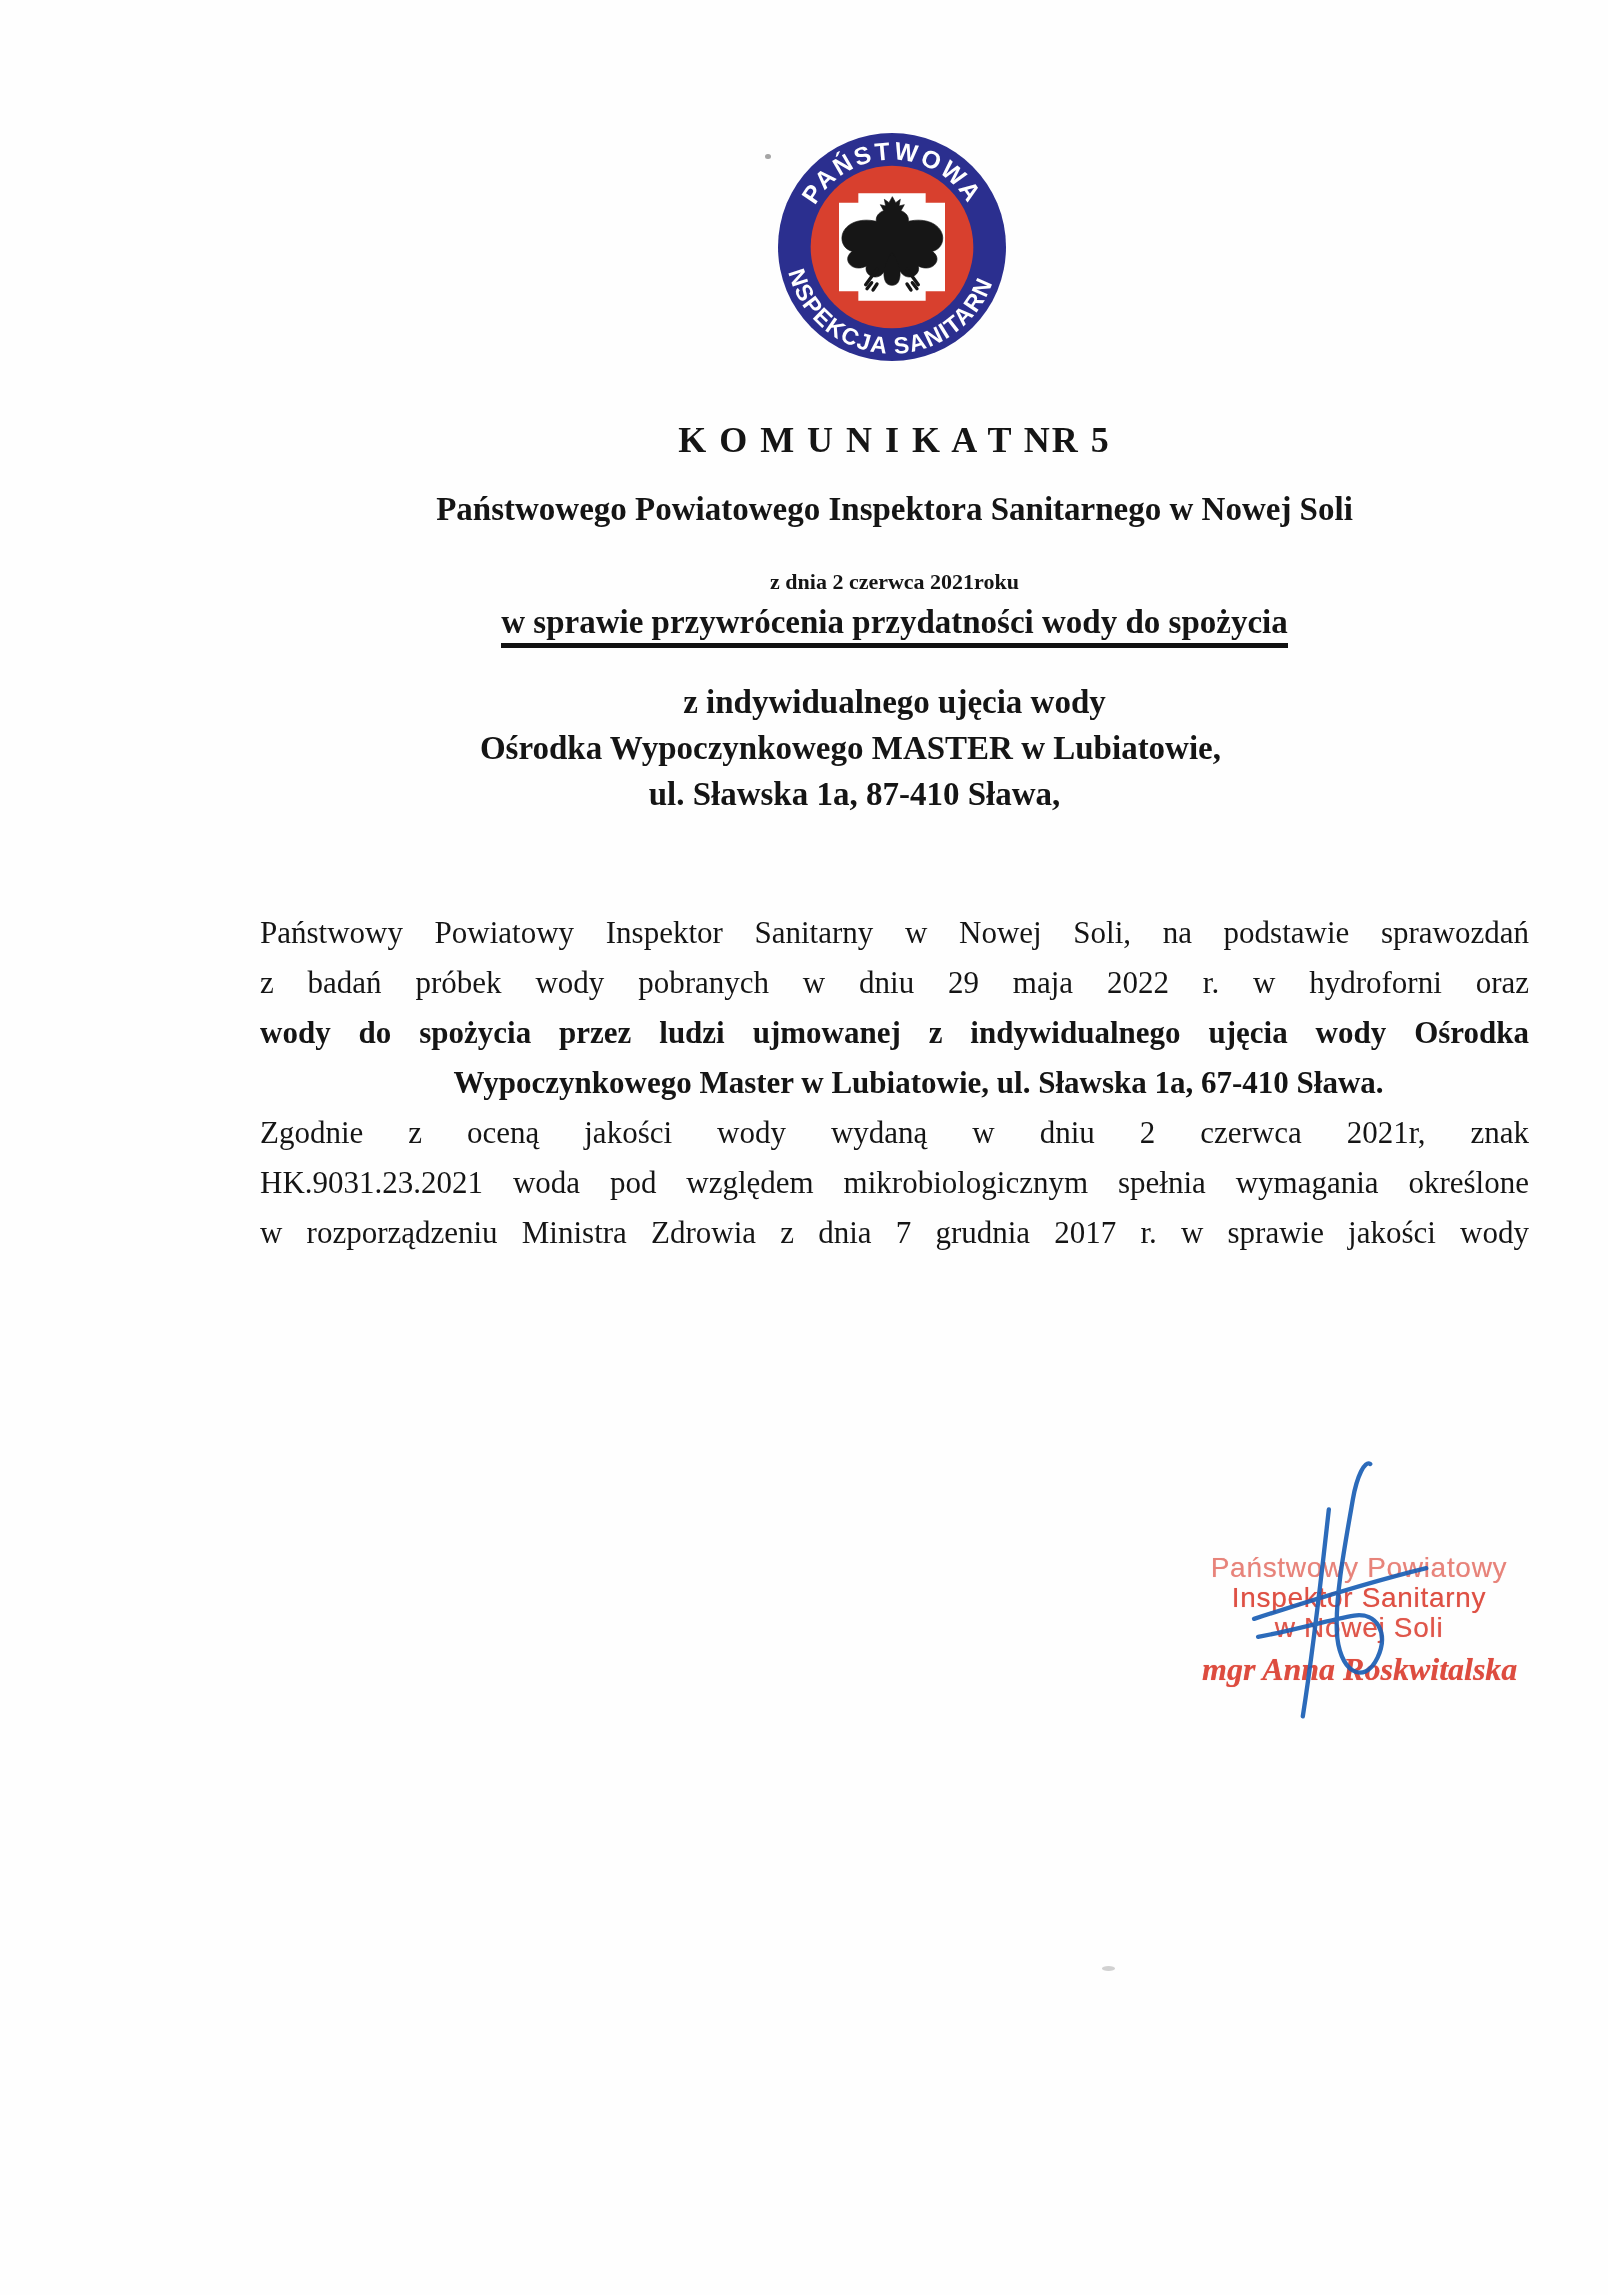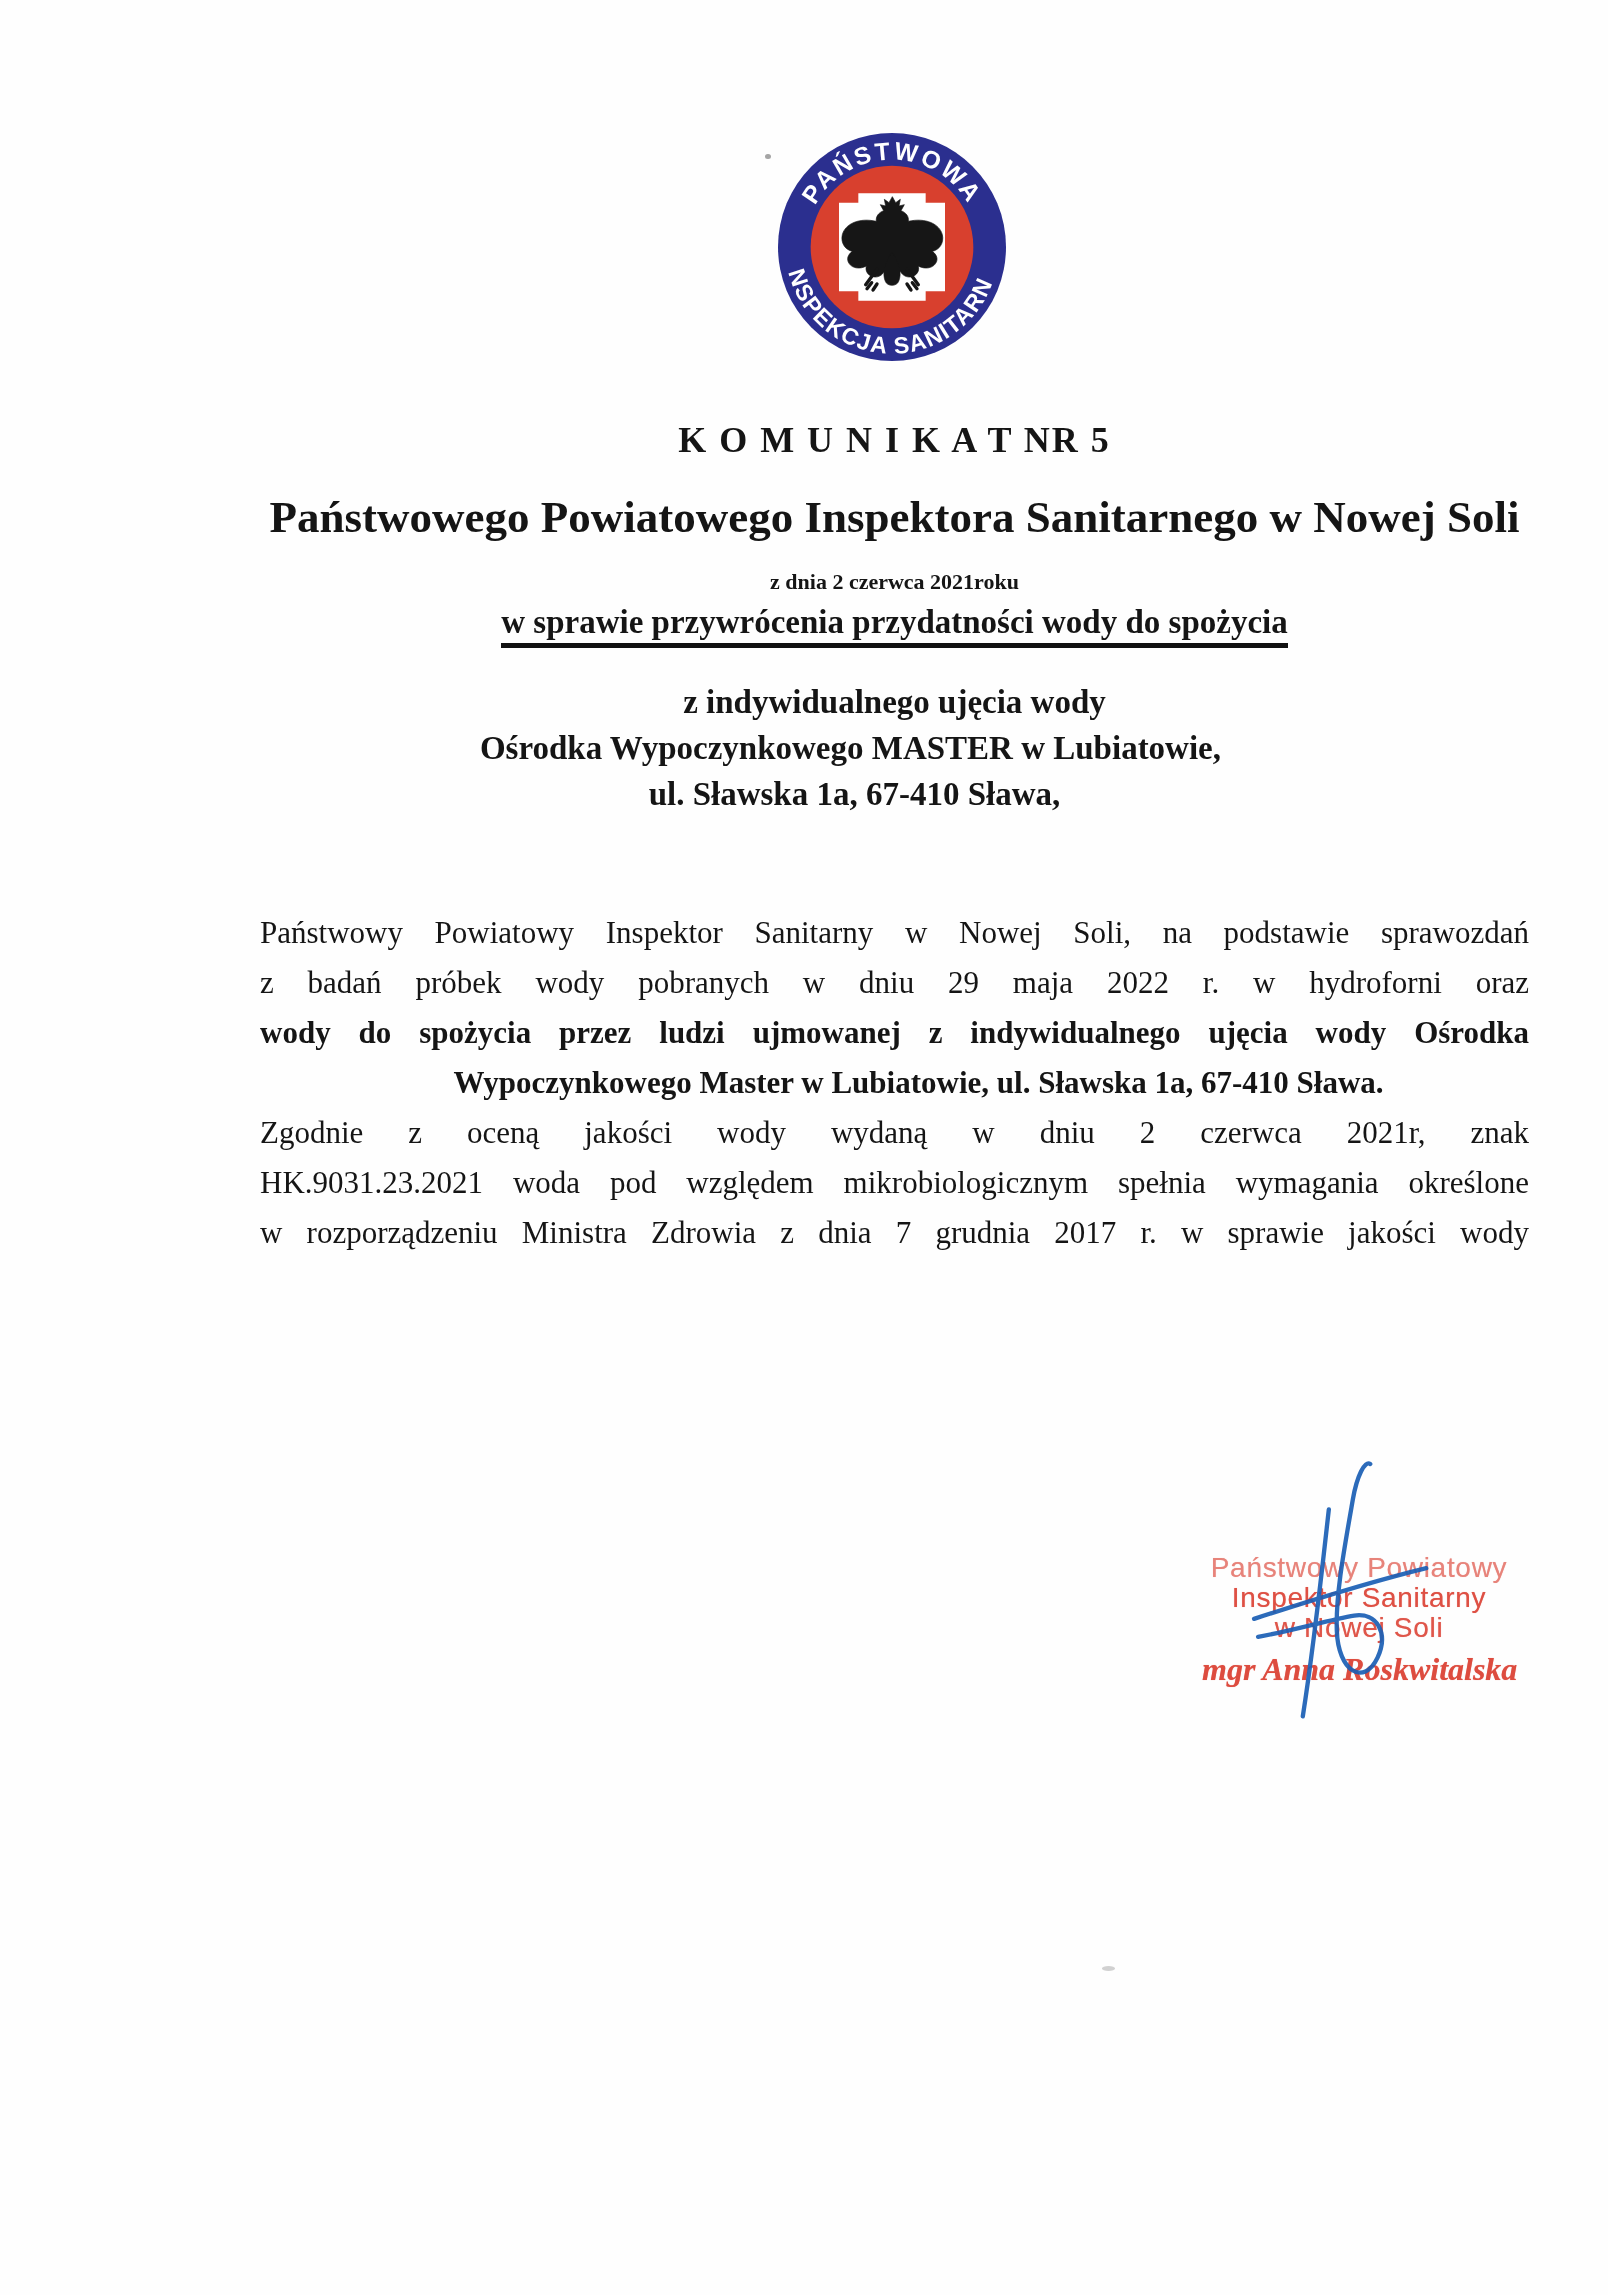--- a/index.html
+++ b/index.html
@@ -14,21 +14,21 @@
   }
   
   .logo{position:absolute;left:777px;top:132px;width:230px;height:230px;}
   .ring-label{font-family:"Liberation Sans",sans-serif;font-weight:bold;fill:#ffffff;}
   
   .speck1{position:absolute;left:765px;top:154px;width:6px;height:5.3px;border-radius:50%;background:#8f8f8f;opacity:.8;}
   .speck2{position:absolute;left:1102px;top:1966px;width:13.4px;height:4.7px;border-radius:50%;background:#bdbdbd;opacity:.7;}
   
   .col{position:absolute;left:260px;width:1269px;text-align:center;}
   .title{top:419px;font-size:36px;font-weight:bold;letter-spacing:2px;white-space:nowrap;}
-  .h2{top:491px;font-size:45px;font-weight:bold;white-space:nowrap;}
+  .h2{top:491px;font-size:33px;font-weight:bold;white-space:nowrap;}
   .h3{top:569px;font-size:22px;font-weight:bold;}
   .h4{top:604px;font-size:33px;font-weight:bold;text-align:center;}
   .h4 .u{display:inline-block;border-bottom:5.3px solid #111;padding-bottom:2px;}
   .addr{top:679px;font-size:33px;font-weight:bold;line-height:46px;}
   .addr .s1{display:block;}
   .addr .s2{display:block;transform:translateX(-44px);}
   .addr .s3{display:block;transform:translateX(-40px);}
   .addr .s4{display:block;transform:translateX(-79px);white-space:pre-wrap;}
   
   .bodytext{position:absolute;left:260px;top:908px;width:1269px;font-size:31px;line-height:50px;}
@@ -92,21 +92,21 @@
   <div class="col title">K O M U N I K A T NR 5</div>
   <div class="col h2">Państwowego Powiatowego Inspektora Sanitarnego w Nowej Soli</div>
   <div class="col h3">z dnia 2 czerwca 2021roku</div>
   <div class="col h4">
     <span class="u">w sprawie przywrócenia przydatności wody do spożycia</span>
   </div>
 
   <div class="col addr">
     <span class="s1">z indywidualnego ujęcia wody</span>
     <span class="s2">Ośrodka Wypoczynkowego MASTER w Lubiatowie,</span>
-    <span class="s3">ul. Sławska 1a, 67-410 Sława,</span>
+    <span class="s3">ul. Sławska 1a, 87-410 Sława,</span>
   </div>
 
   <div class="bodytext">
     <div class="jline"><span>Państwowy Powiatowy Inspektor Sanitarny w Nowej Soli, na podstawie sprawozdań</span><span class="bld"></span></div>
     <div class="jline"><span>z badań próbek wody pobranych w dniu 29 maja 2022 r. w hydroforni oraz</span><span class="bld"></span></div>
     <div class="jline"><span></span><span class="bld">wody do spożycia przez ludzi ujmowanej z indywidualnego ujęcia wody Ośrodka</span></div>
     <div class="lline"><span></span><span class="bld">Wypoczynkowego Master w Lubiatowie, ul. Sławska 1a, 67-410 Sława.</span></div>
     <div class="jline"><span>Zgodnie z oceną jakości wody wydaną w dniu 2 czerwca 2021r, znak</span><span class="bld"></span></div>
     <div class="jline"><span>HK.9031.23.2021 woda pod względem mikrobiologicznym spełnia wymagania określone</span><span class="bld"></span></div>
     <div class="jline"><span>w rozporządzeniu Ministra Zdrowia z dnia 7 grudnia 2017 r. w sprawie jakości wody</span><span class="bld"></span></div>

